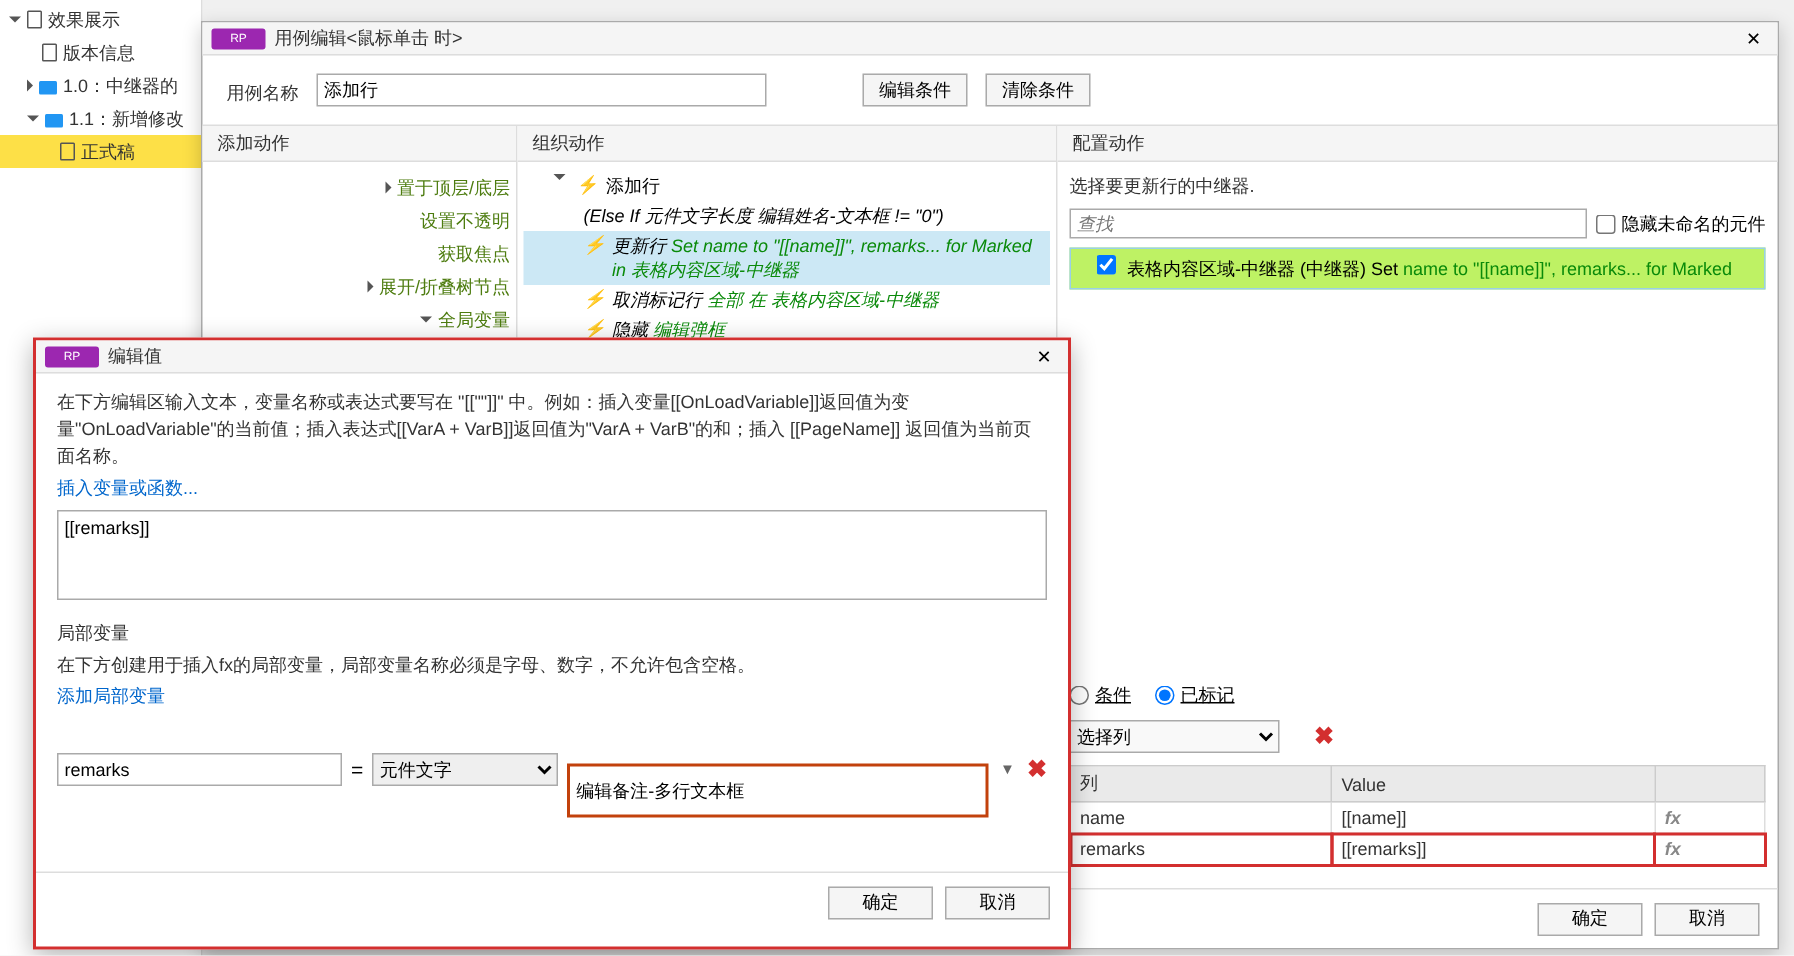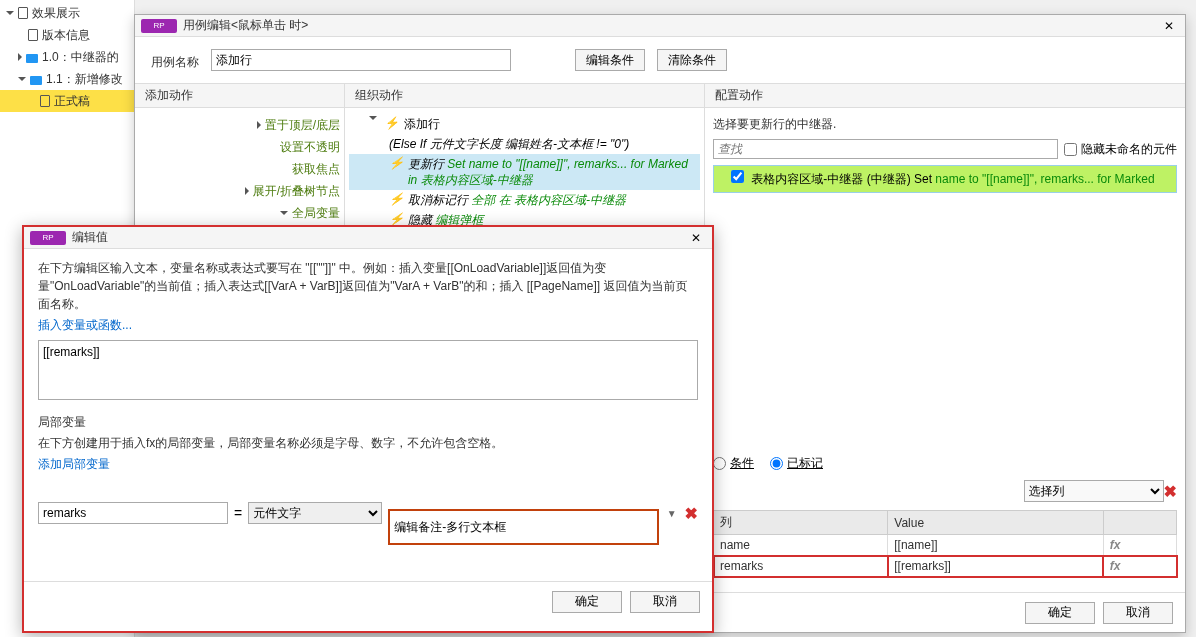--- a/index.html
+++ b/index.html
@@ -51,21 +51,21 @@
 .config-label { color: #333; margin-bottom: 6px; }
 .search-row { display: flex; gap: 6px; align-items: center; margin-bottom: 6px; }
 .search-row input { flex: 1; height: 20px; border: 1px solid #aaa; padding: 0 4px; font-style: italic; color: #888; }
 .checkbox-row { display: flex; align-items: center; gap: 4px; }
 .checkbox-row input { width: 13px; height: 13px; }
 .widget-row { background: #bef264; padding: 4px 17px; border: 1px solid #99d0e8; margin-bottom: 24px; }
 .widget-row input { margin-right: 4px; }
 
 .radio-row { display: flex; gap: 16px; margin: 8px 0; text-decoration: underline; }
 .radio-row label { display: flex; align-items: center; gap: 4px; }
-.select-row { display: flex; align-items: center; gap: 0; margin-bottom: 8px; justify-content: flex-end; }
+.select-row { display: flex; align-items: center; gap: 23px; margin-bottom: 8px; }
 .select-row select { width: 140px; height: 22px; border: 1px solid #aaa; background: #f9f9f9; }
 .red-x { color: #d32f2f; font-size: 16px; font-weight: bold; cursor: pointer; }
 
 .value-table { width: 100%; border-collapse: collapse; }
 .value-table th { background: #eaeaea; border: 1px solid #ccc; padding: 3px 6px; text-align: left; font-weight: normal; color: #333; }
 .value-table td { border: 1px solid #ddd; padding: 3px 6px; color: #333; }
 .value-table .fx { color: #888; font-style: italic; font-weight: bold; }
 .value-table tr.highlight td { outline: 2px solid #d32f2f; outline-offset: -1px; }
 
 .dialog-footer { height: 40px; border-top: 1px solid #ddd; display: flex; justify-content: flex-end; align-items: center; padding: 0 12px; gap: 8px; }
@@ -75,21 +75,21 @@
 .dialog2 .titlebar { border-bottom: 1px solid #ddd; }
 .dialog2-body { padding: 10px 14px; display: flex; flex-direction: column; height: calc(100% - 22px); }
 .help-text { color: #333; line-height: 18px; margin-bottom: 4px; }
 .link { color: #0066cc; cursor: pointer; }
 .expr-textarea { width: 100%; height: 60px; border: 1px solid #aaa; padding: 4px; resize: none; margin: 6px 0 14px; }
 .section-title { color: #333; margin-bottom: 4px; }
 .section-help { color: #333; margin-bottom: 4px; }
 .local-var-row { display: flex; align-items: center; gap: 6px; margin-top: 8px; }
 .local-var-row input.varname { width: 190px; height: 22px; border: 1px solid #aaa; padding: 0 4px; }
 .local-var-row .eq { font-size: 14px; }
-.local-var-row select { width: 134px; height: 22px; border: 1px solid #aaa; }
+.local-var-row select { width: 124px; height: 22px; border: 1px solid #aaa; }
 .local-var-row input.widget { flex: 1; height: 36px; border: 2px solid #c2410c; padding: 0 4px; margin-top: 28px; }
 .local-var-row .chev { color: #666; font-size: 10px; margin: 0 2px; }
 .spacer { flex: 1; }
 </style>
 </head>
 <body>
 
 <div class="nav-tree">
   <div class="item">
       <span class="tri"></span>

